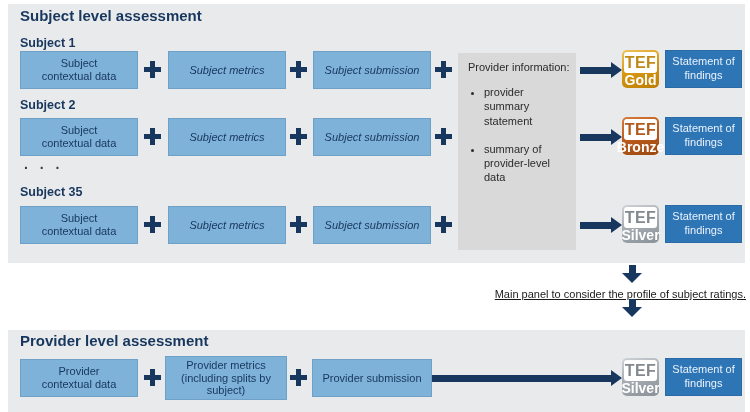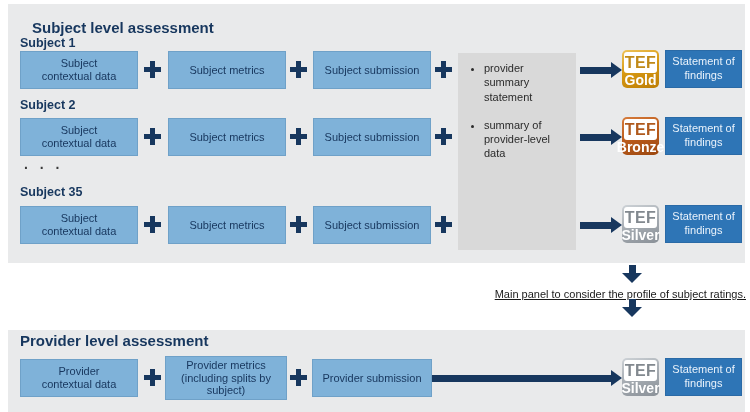--- a/index.html
+++ b/index.html
@@ -11,21 +11,21 @@
   #subject-panel{left:8px;top:4px;width:737px;height:259px;}
   #provider-panel{left:8px;top:318px;width:737px;height:84px;margin-top:12px;}
   .panel-title{position:absolute;left:12px;font-size:15px;font-weight:bold;color:#17375e;}
   .row-label{position:absolute;left:12px;font-size:12.5px;font-weight:bold;color:#17375e;}
   .bluebox{
     position:absolute;background:#7fb2d9;border:1px solid #6fa1c8;box-sizing:border-box;
     display:flex;align-items:center;justify-content:center;text-align:center;
     font-size:11px;line-height:1.18;color:#17365d;
   }
   .w-narrow{width:118px;height:38px;padding:0 17px;}
-  .w-mid{width:118px;height:38px;padding:0 4px;}
+  .w-mid{width:118px;height:38px;padding:0 4px;font-style:italic;}
   .plus{position:absolute;width:17px;height:17px;}
   .plus::before{content:"";position:absolute;left:0;top:6px;width:17px;height:5px;background:#17375e;}
   .plus::after{content:"";position:absolute;left:6px;top:0;width:5px;height:17px;background:#17375e;}
   .info-box{
     position:absolute;left:450px;top:49px;width:118px;height:197px;background:#d9d9d9;
     box-sizing:border-box;padding:8px 4px 0 10px;font-size:11px;color:#2b2b2b;
   }
   .info-title{margin-bottom:12px;}
   .info-box ul{margin:0;padding:0 0 0 16px;}
   .info-box li{width:72px;margin-bottom:14px;line-height:1.3;}
@@ -49,21 +49,21 @@
     display:flex;align-items:center;justify-content:center;text-align:center;
     color:#e9f2fb;font-size:11px;line-height:1.25;padding:0 5px;
   }
   .ellipsis{position:absolute;left:16px;top:152px;font-size:14px;font-weight:bold;letter-spacing:4px;color:#3a3a3a;}
   .caption{position:absolute;right:4px;top:288px;font-size:11px;color:#1a1a1a;text-decoration:underline;}
 </style>
 </head>
 <body>
 
 <section class="panel" id="subject-panel">
-  <h1 class="panel-title" style="top:3px;margin:12px;">Subject level assessment</h1>
+  <h1 class="panel-title" style="top:3px;margin:0;">Subject level assessment</h1>
 
   <div class="row-label" style="top:32px;">Subject 1</div>
   <div class="bluebox w-narrow" style="left:12px;top:47px;">Subject contextual data</div>
   <div class="plus" style="left:136px;top:57px;"></div>
   <div class="bluebox w-mid" style="left:160px;top:47px;">Subject metrics</div>
   <div class="plus" style="left:282px;top:57px;"></div>
   <div class="bluebox w-mid" style="left:305px;top:47px;">Subject submission</div>
   <div class="plus" style="left:427px;top:57px;"></div>
   <div class="arrow-right" style="left:572px;top:58px;width:42px;">
       <i class="shaft"></i>
@@ -105,20 +105,21 @@
       <i class="shaft"></i>
       <i class="head"></i>
     </div>
   <div class="badge silver" style="left:614px;top:201px;">
     <div class="tef-label">TEF</div>
     <div class="medal-label">Silver</div>
   </div>
   <div class="statement" style="left:657px;top:201px;">Statement of findings</div>
 
   <div class="info-box">
+    <div class="info-title">Provider information:</div>
     <ul>
       <li>provider summary statement</li>
       <li>summary of provider-level data</li>
     </ul>
   </div>
 </section>
 
 <div class="arrow-down" style="left:622px;top:265px;">
     <i class="shaft-v"></i>
     <i class="head-v"></i>

